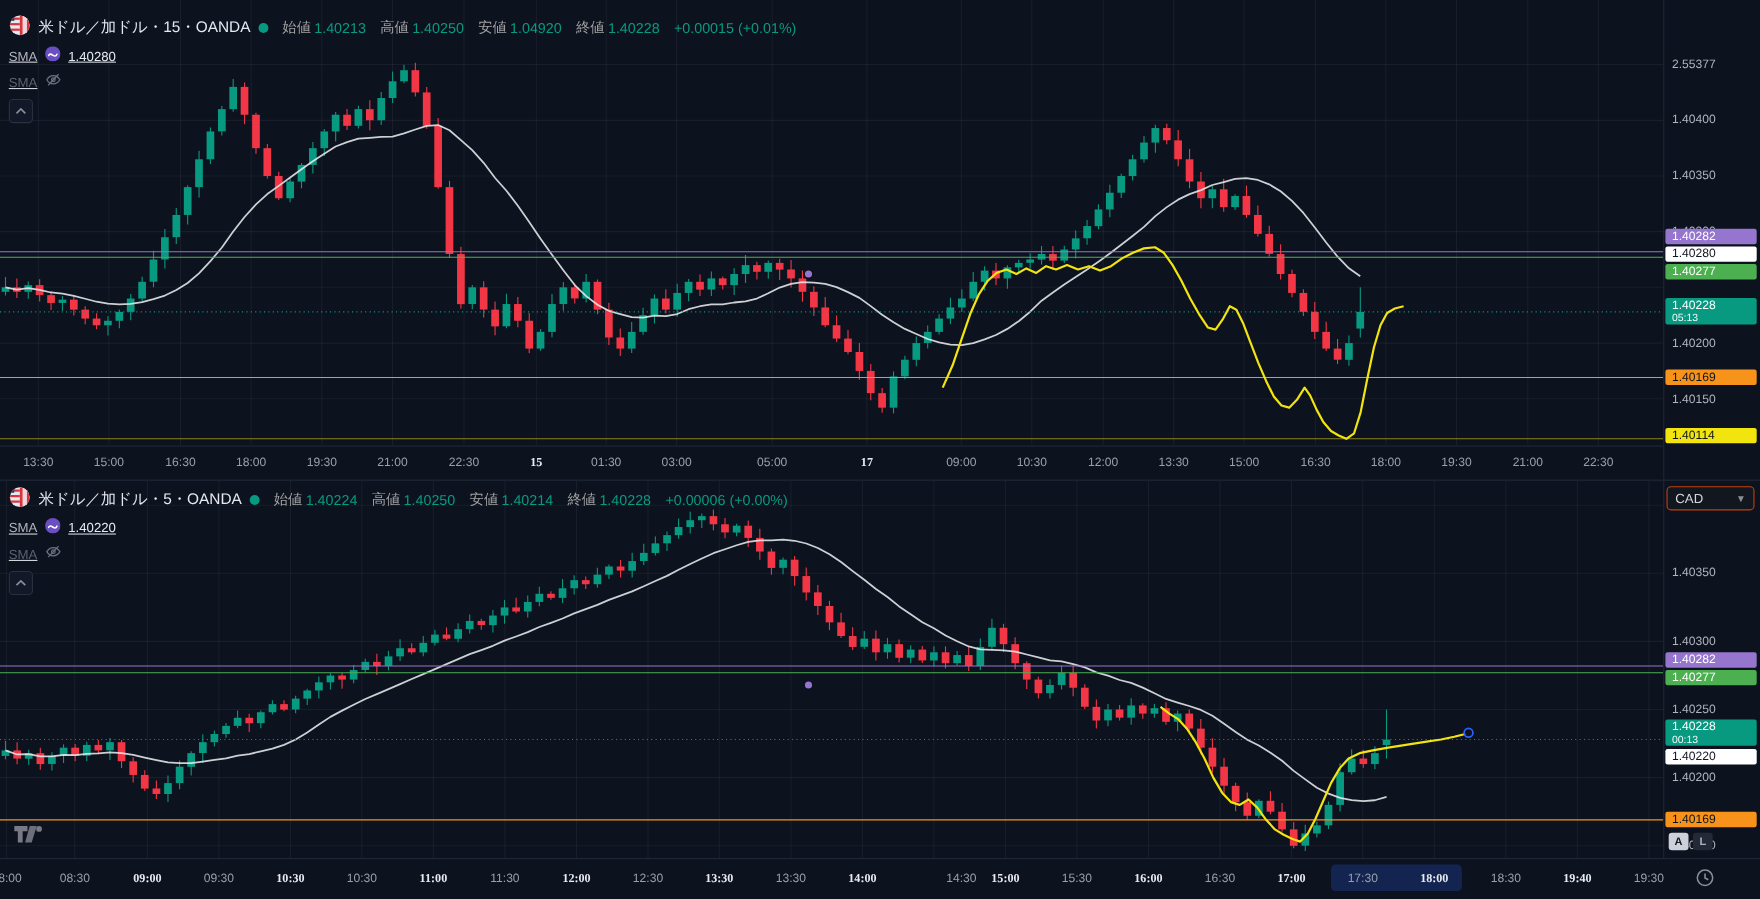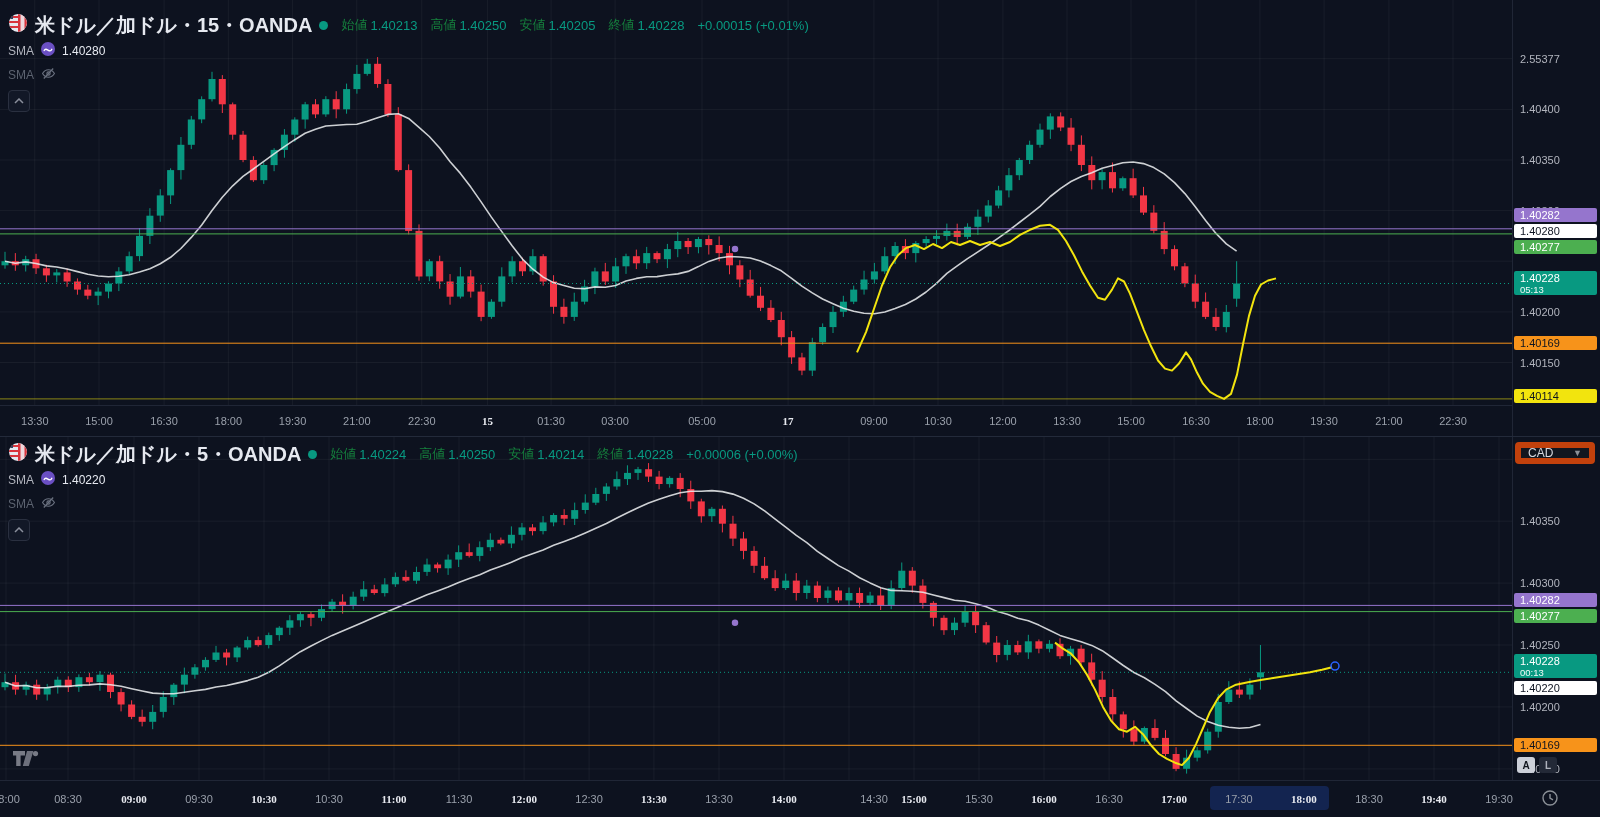--- a/index.html
+++ b/index.html
@@ -11,32 +11,32 @@
   .badge{position:absolute;left:1px;right:3px;border-radius:2px;font-size:11px;line-height:13px;padding:1px 0 0 6px;z-index:2;}
   .badge .sub{font-size:9.5px;line-height:10px;opacity:.95;}
   .time-axis{position:absolute;left:0;font-size:11px;color:#9aa0ab;border-top:1px solid #202636;box-sizing:border-box;}
   .tlabel{position:absolute;top:50%;transform:translate(-50%,-50%);white-space:nowrap;}
   .tlabel.bold{color:#e8eaf0;font-weight:700;font-family:Liberation Serif, serif;}
   .thighlight{position:absolute;top:5px;height:24px;background:rgba(41,98,255,0.22);border-radius:4px;}
   .divider{position:absolute;top:436px;left:0;width:1600px;height:1px;background:#232a3a;z-index:4;}
   .legend{position:absolute;left:8px;z-index:6;}
   .lrow{display:flex;align-items:center;gap:7px;}
   .lrow.main{height:22px;margin-bottom:6px;}
-  .lrow.smarow{height:18px;margin-bottom:6px;}
-  .title{font-size:20px;font-weight:700;color:#e6e9f0;}
+  .lrow.smarow{height:18px;margin-bottom:6px;text-decoration:underline;}
+  .title{font-size:14px;font-weight:400;color:#e6e9f0;}
   .status-dot{width:9px;height:9px;border-radius:50%;background:#089981;display:inline-block;}
-  .plbl{color:#15803d;font-size:13px;margin-left:6px;margin-right:-4px;}
+  .plbl{color:#a3a3a3;font-size:13px;margin-left:6px;margin-right:-4px;}
   .pval{color:#089981;font-size:13px;}
   .chg{margin-left:6px;}
   .sma-name{font-size:12px;color:#b2b5be;}
   .sma-name.dim{color:#5c6370;}
   .sma-val{font-size:12px;color:#e6e9f0;}
   .collapse{margin-top:5px;width:22px;height:22px;background:#121827;border:1px solid #2a3040;border-radius:4px;
             display:flex;align-items:center;justify-content:center;padding:0;cursor:pointer;}
-  .cadbtn{position:absolute;left:1515px;top:442px;width:80px;height:22px;background:#11161f;border:6px solid #c2410c;
+  .cadbtn{position:absolute;left:1515px;top:442px;width:80px;height:22px;background:#11161f;border:1px solid #c2410c;
           border-radius:4px;color:#d5d8df;font-size:12px;display:flex;align-items:center;justify-content:space-between;
           padding:0 7px;box-sizing:border-box;z-index:7;cursor:pointer;}
   .cadbtn .caret{color:#8b9097;font-size:9px;}
   .sqbtn{position:absolute;top:757px;width:18px;height:16px;border-radius:3px;font-size:10px;font-weight:700;
          display:flex;align-items:center;justify-content:center;z-index:7;cursor:pointer;}
   .btnA{left:1517px;background:#ccd0d9;color:#10141d;}
   .btnL{left:1539px;background:#232937;color:#aeb2bc;}
   .clockbtn{position:absolute;left:1541px;top:789px;width:18px;height:18px;z-index:7;cursor:pointer;}
   .tvlogo{position:absolute;left:12px;top:750px;z-index:6;cursor:pointer;}
 </style>
@@ -735,21 +735,21 @@
           </g>
         </svg>
       </span>
       <span class="title">米ドル／加ドル・15・OANDA</span>
       <span class="status-dot"></span>
       <span class="plbl">始値</span>
       <span class="pval">1.40213</span>
       <span class="plbl">高値</span>
       <span class="pval">1.40250</span>
       <span class="plbl">安値</span>
-      <span class="pval">1.40205</span>
+      <span class="pval">1.04920</span>
       <span class="plbl">終値</span>
       <span class="pval">1.40228</span>
       <span class="pval chg">+0.00015 (+0.01%)</span>
     </div>
     <div class="lrow smarow">
       <span class="sma-name">SMA</span>
       <span>
         <svg width="14" height="14" viewBox="0 0 14 14">
             <circle cx="7" cy="7" r="7" fill="#6a4fc3"></circle>
             <path d="M3.2 8.5c2-4.2 5.6 3.6 7.6-1.2" stroke="#fff" stroke-width="1.4" fill="none" stroke-linecap="round"></path>

